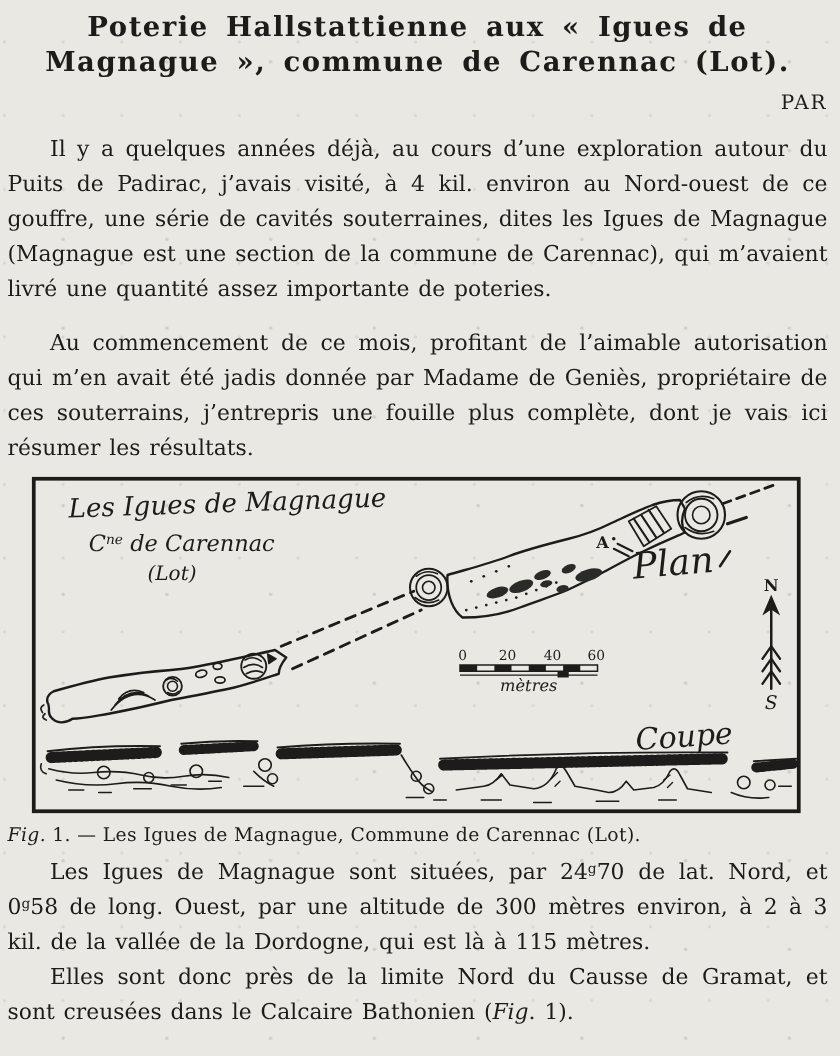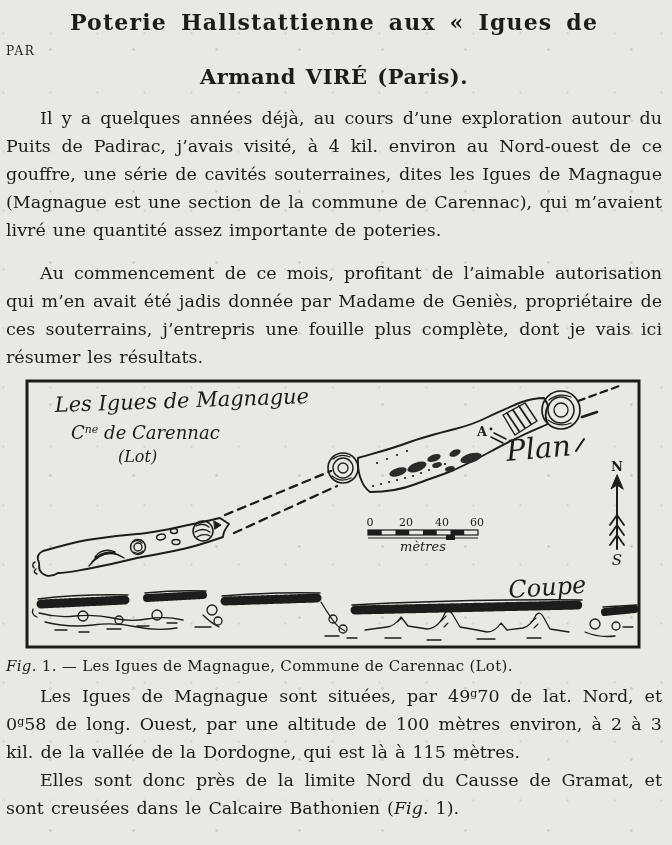--- a/index.html
+++ b/index.html
@@ -8,44 +8,44 @@
     background-image:
       radial-gradient(circle, rgba(100,96,88,.20) 1px, transparent 1.7px),
       radial-gradient(circle, rgba(100,96,88,.13) 1px, transparent 1.5px);
     background-size:83px 71px, 47px 59px;
     background-position:9px 14px, 27px 4px;
     font-family:"DejaVu Serif","Liberation Serif",serif;
     color:#1d1c1a;
   }
   .page{position:relative;width:672px;height:845px;box-sizing:border-box;padding:8px 10px 0 6px;}
   .title{margin:0;text-align:center;font-size:22px;font-weight:bold;line-height:28px;letter-spacing:1.2px;word-spacing:5px;}
-  .byline{margin-top:8px;text-align:left;font-size:12px;letter-spacing:1.5px;}
+  .byline{margin-top:8px;text-align:right;font-size:16px;letter-spacing:1.5px;}
   .author{margin-top:6px;text-align:center;font-size:21px;font-weight:bold;letter-spacing:.5px;word-spacing:2px;}
   .par{margin:0;font-size:17.5px;line-height:28px;text-align:justify;text-indent:34px;word-spacing:1.5px;}
   .p1{margin-top:15px;}
   .p2{margin-top:15px;}
   .p3{margin-top:7px;}
   .p4{margin-top:0;}
   sup.grade{font-size:11px;vertical-align:5px;line-height:0;}
   .it{font-style:italic;}
   .fig-wrap{margin:8px 0 0 19px;width:617px;}
   .fig-wrap svg{display:block;}
   .caption{margin-top:6px;text-align:left;font-size:15px;letter-spacing:.3px;}
 </style>
 </head>
 <body>
 
 <div class="page">
 
   <h1 class="title">
     <span>Poterie Hallstattienne aux « Igues de</span><br>
+    <span>Magnague », commune de Carennac (Lot).</span>
   </h1>
 
   <div class="byline">PAR</div>
-  <div class="author">Armand VIRÉ (Paris).</div>
 
   <p class="par p1">Il y a quelques années déjà, au cours d’une exploration autour du Puits de Padirac, j’avais visité, à 4 kil. environ au Nord-ouest de ce gouffre, une série de cavités souterraines, dites les Igues de Magnague (Magnague est une section de la commune de Carennac), qui m’avaient livré une quantité assez importante de poteries.</p>
   <p class="par p2">Au commencement de ce mois, profitant de l’aimable autorisation qui m’en avait été jadis donnée par Madame de Geniès, propriétaire de ces souterrains, j’entrepris une fouille plus complète, dont je vais ici résumer les résultats.</p>
 
   <figure class="fig-wrap" style="margin-top:8px;margin-bottom:0;">
     <svg width="617" height="272" viewBox="0 0 617 272">
 
       <rect x="2" y="2" width="612" height="266" fill="none" stroke="#1d1c1a" stroke-width="3"></rect>
 
       <g fill="#1d1c1a" font-family="DejaVu Serif, Liberation Serif, serif" font-style="italic">
@@ -186,20 +186,20 @@
         <path d="M8,230 q-2,6 4,8"></path>
       </g>
     </svg>
   </figure>
 
   <div class="caption">
     <span class="it">Fig.</span><span> 1. — Les Igues de Magnague, Commune de Carennac (Lot).</span>
   </div>
 
   <p class="par p3">
-    <span>Les Igues de Magnague sont situées, par 49</span><sup class="grade">g</sup><span>70 de lat. Nord, et 0</span><sup class="grade">g</sup><span>58 de long. Ouest, par une altitude de 100 mètres environ, à 2 à 3 kil. de la vallée de la Dordogne, qui est là à 115 mètres.</span>
+    <span>Les Igues de Magnague sont situées, par 24</span><sup class="grade">g</sup><span>70 de lat. Nord, et 0</span><sup class="grade">g</sup><span>58 de long. Ouest, par une altitude de 300 mètres environ, à 2 à 3 kil. de la vallée de la Dordogne, qui est là à 115 mètres.</span>
   </p>
 
   <p class="par p4">
     <span>Elles sont donc près de la limite Nord du Causse de Gramat, et sont creusées dans le Calcaire Bathonien (</span><span class="it">Fig</span><span>. 1).</span>
   </p>
 
 </div>
 
 </body></html>

